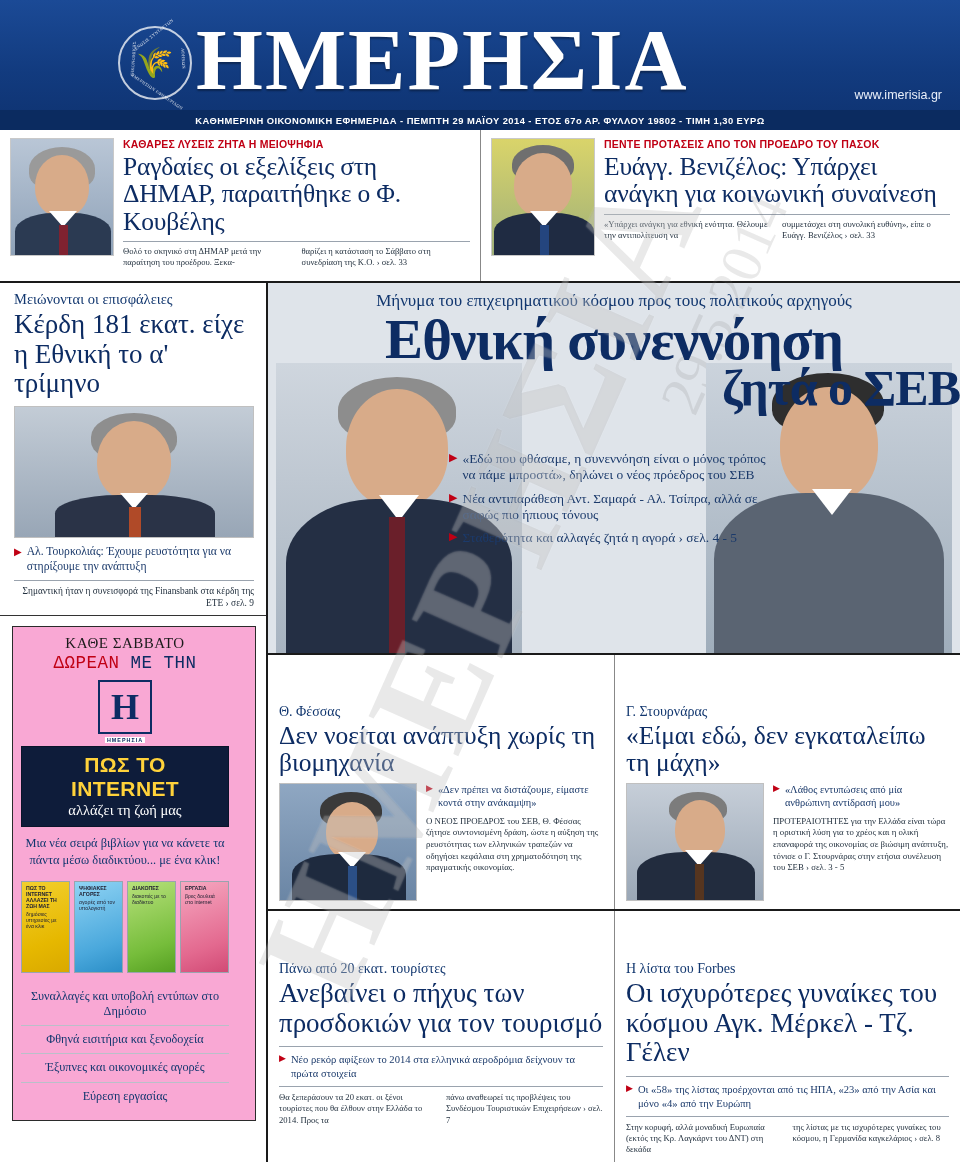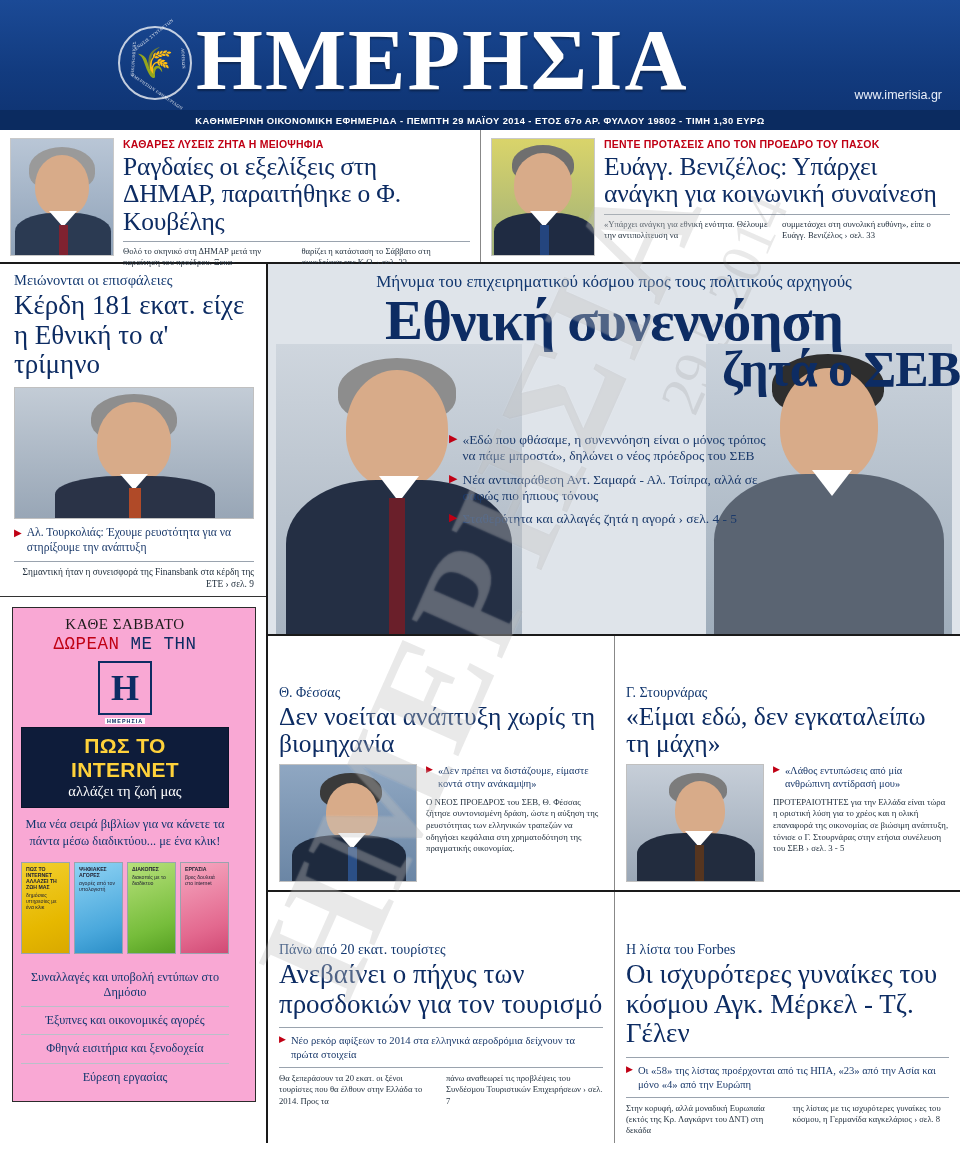--- a/index.html
+++ b/index.html
@@ -57,21 +57,21 @@
   }
   .mast-strap {
     position: absolute; left: 0; right: 0; bottom: 0;
     height: 20px; background: #0b2b60;
     display: flex; align-items: center; justify-content: center;
     font-family: "Liberation Sans", sans-serif;
     font-size: 9.4px; letter-spacing: .45px; color: #fff; font-weight: bold;
   }
 
   
-  .top-teasers { display: flex; height: 134px; border-bottom: 2px solid #1a1a1a; }
+  .top-teasers { display: flex; height: 153px; border-bottom: 2px solid #1a1a1a; }
   .teaser {
     display: flex; padding: 8px 10px 6px 10px; width: 50%;
     position: relative;
   }
   .teaser + .teaser { border-left: 1px solid #888; }
   .teaser .photo {
     width: 104px; height: 118px; flex: 0 0 104px; overflow: hidden;
     border: 1px solid #c9c9c9; margin-right: 9px;
     background: #cfd6df;
     position: relative;
@@ -404,22 +404,22 @@
             <div class="bt">ΔΙΑΚΟΠΕΣ</div>
             <div class="bs">διακοπές με το διαδίκτυο</div>
           </div>
           <div class="book b4">
             <div class="bt">ΕΡΓΑΣΙΑ</div>
             <div class="bs">βρες δουλειά στο internet</div>
           </div>
         </div>
         <div class="list">
           <div>Συναλλαγές και υποβολή εντύπων στο Δημόσιο</div>
+          <div>Φθηνά εισιτήρια και ξενοδοχεία</div>
           <div>Έξυπνες και οικονομικές αγορές</div>
-          <div>Φθηνά εισιτήρια και ξενοδοχεία</div>
           <div>Εύρεση εργασίας</div>
         </div>
       </div>
     </div>
 
     <div class="col-right">
 
       <div class="lead">
         <div class="photoL">
           <div class="face">

